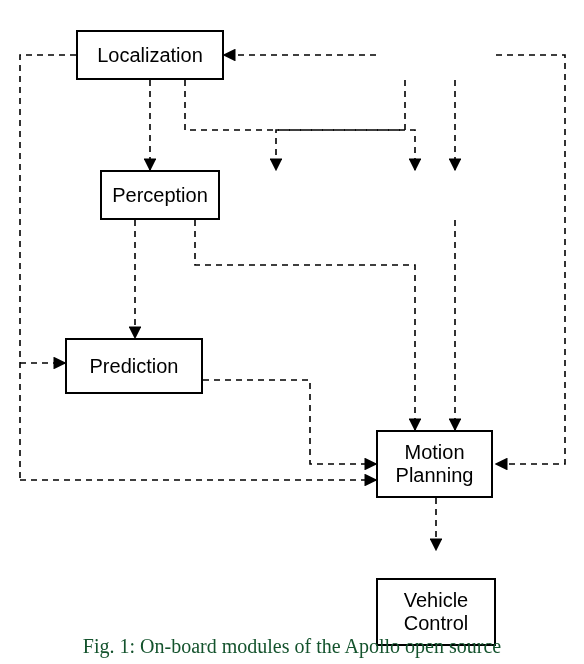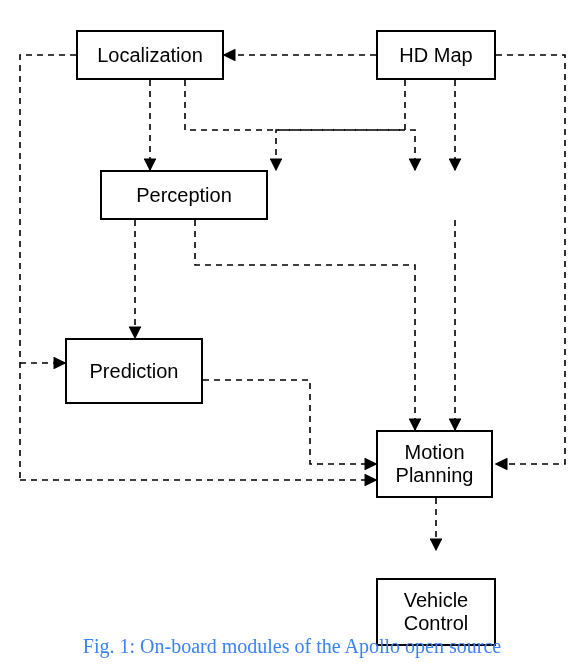--- a/index.html
+++ b/index.html
@@ -36,21 +36,21 @@
     pointer-events: none;
   }
   .caption {
     position: absolute;
     left: 0;
     bottom: 6px;
     width: 584px;
     text-align: center;
     font-family: "Times New Roman", Times, serif;
     font-size: 20px;
-    color: #3b82f6;
+    color: #14532d;
   }
 </style>
 </head>
 <body>
 
 <div class="canvas">
 
   <svg class="edges" xmlns="http://www.w3.org/2000/svg">
     <defs>
       <marker id="arrow" viewBox="0 0 10 10" refX="9" refY="5" markerWidth="8" markerHeight="8" orient="auto-start-reverse">
@@ -85,30 +85,27 @@
 
       <line x1="436" y1="498" x2="436" y2="550" marker-end="url(#arrow)"></line>
 
     </g>
   </svg>
 
   <div class="node" style="left:76px; top:30px; width:148px; height:50px;">
     <span>Localization</span>
   </div>
 
-  <div class="node" style="left:376px; top:30px; width:120px; height:50px;">
-    <span>HD Map</span>
-  </div>
 
-  <div class="node" style="left:100px; top:170px; width:168px; height:50px;">
+  <div class="node" style="left:100px; top:170px; width:120px; height:50px;">
     <span>Perception</span>
   </div>
 
 
-  <div class="node" style="left:65px; top:338px; width:138px; height:66px;">
+  <div class="node" style="left:65px; top:338px; width:138px; height:56px;">
     <span>Prediction</span>
   </div>
 
   <div class="node" style="left:376px; top:430px; width:117px; height:68px; white-space:pre-line;">
     <span>Motion
 Planning</span>
   </div>
 
   <div class="node" style="left:376px; top:578px; width:120px; height:68px; white-space:pre-line;">
     <span>Vehicle

